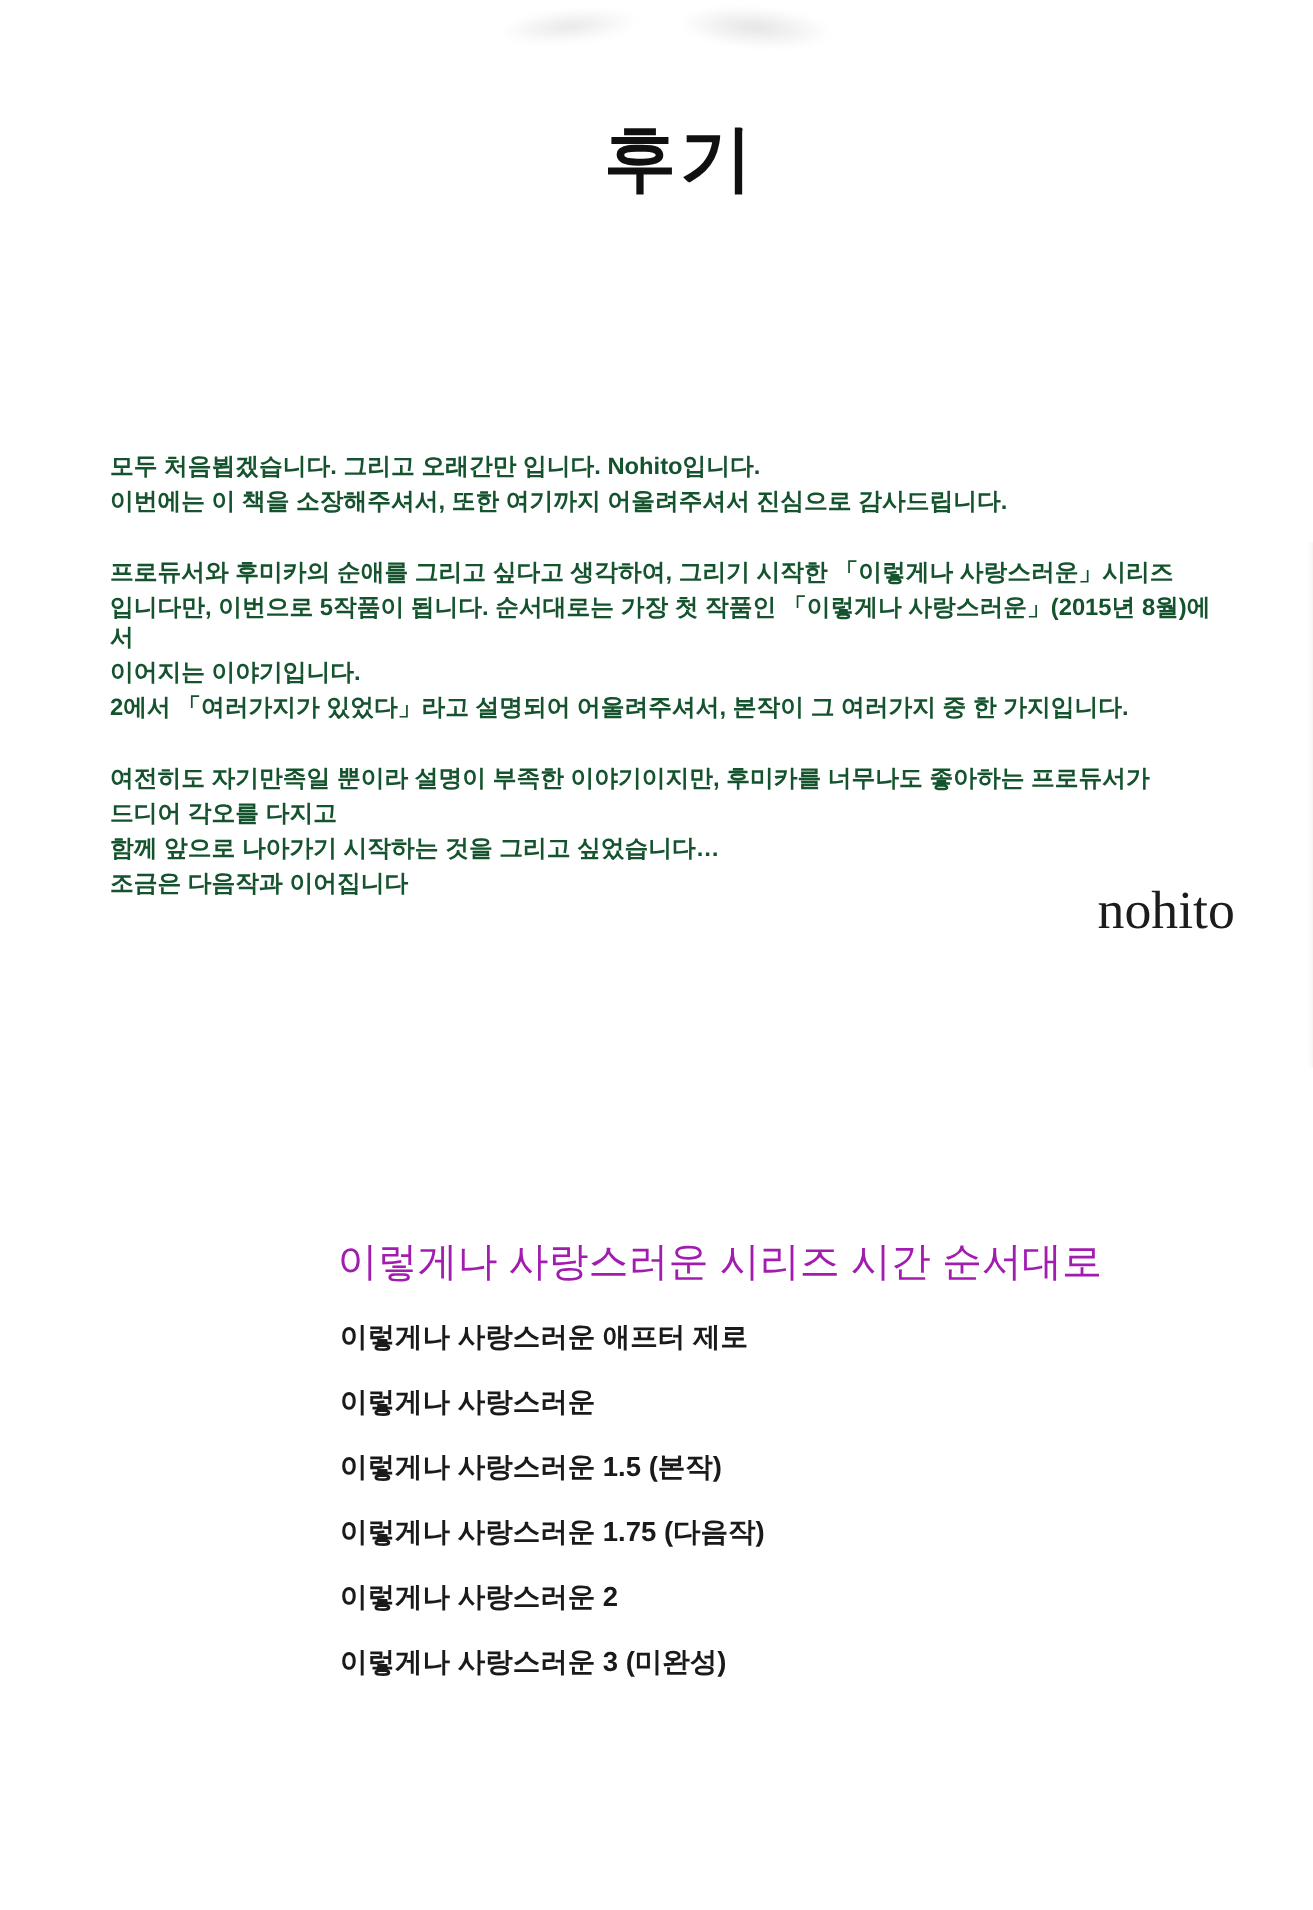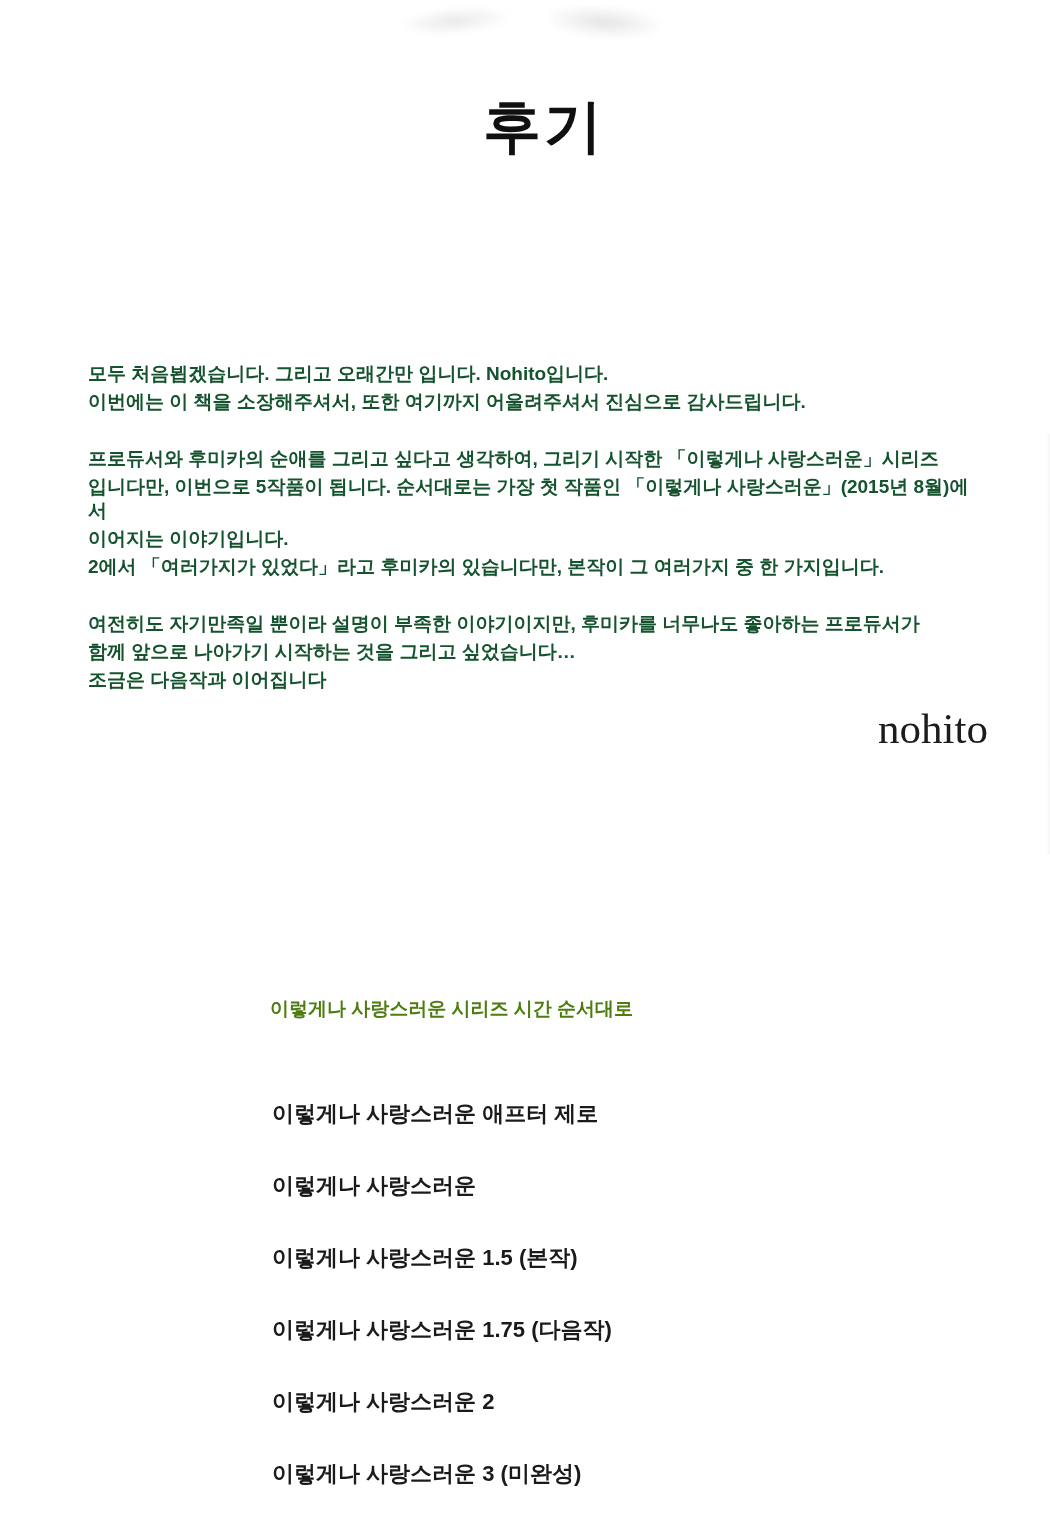--- a/index.html
+++ b/index.html
@@ -72,33 +72,32 @@
     color: #1c1c1c;
     text-align: center;
   }
   .series {
     position: absolute;
     top: 985px;
     left: 262px;
     width: 640px;
   }
   .series-header {
-    font-size: 19px;
-    font-weight: bold;
+    font-size: 32px;
+    font-weight: normal;
     line-height: 32px;
-    color: #4d7c0f;
+    color: #a21caf;
   }
   .series-items { margin-top: 27px; }
   .series-item {
     font-size: 22px;
     font-weight: bold;
     line-height: 24px;
     margin-bottom: 24px;
     color: #1a1a1a;
-    margin-top: 44px;
   }
 </style>
 </head>
 <body>
 
 <div class="page">
 
   <div class="artifact artifact-1"></div>
   <div class="artifact artifact-2"></div>
   <div class="edge-shade"></div>
@@ -107,24 +106,25 @@
 
   <div class="body-text" id="paragraphs">
       <div class="para">
         <div class="line">모두 처음뵙겠습니다. 그리고 오래간만 입니다. Nohito입니다.</div>
         <div class="line">이번에는 이 책을 소장해주셔서, 또한 여기까지 어울려주셔서 진심으로 감사드립니다.</div>
       </div>
       <div class="para">
         <div class="line">프로듀서와 후미카의 순애를 그리고 싶다고 생각하여, 그리기 시작한 「이렇게나 사랑스러운」시리즈</div>
         <div class="line">입니다만, 이번으로 5작품이 됩니다. 순서대로는 가장 첫 작품인 「이렇게나 사랑스러운」(2015년 8월)에서</div>
         <div class="line">이어지는 이야기입니다.</div>
-        <div class="line">2에서 「여러가지가 있었다」라고 후미카의 있습니다만, 본작이 그 여러가지 중 한 가지입니다.</div>
+        <div class="line">2에서 「여러가지가 있었다」라고 설명되어 어울려주셔서, 본작이 그 여러가지 중 한 가지입니다.</div>
       </div>
       <div class="para">
         <div class="line">여전히도 자기만족일 뿐이라 설명이 부족한 이야기이지만, 후미카를 너무나도 좋아하는 프로듀서가</div>
+        <div class="line">드디어 각오를 다지고</div>
         <div class="line">함께 앞으로 나아가기 시작하는 것을 그리고 싶었습니다…</div>
         <div class="line">조금은 다음작과 이어집니다</div>
       </div>
     </div>
 
   <div class="signature">nohito</div>
 
   <div class="series">
     <div class="series-header">이렇게나 사랑스러운 시리즈 시간 순서대로</div>
     <div class="series-items" id="series-items">

